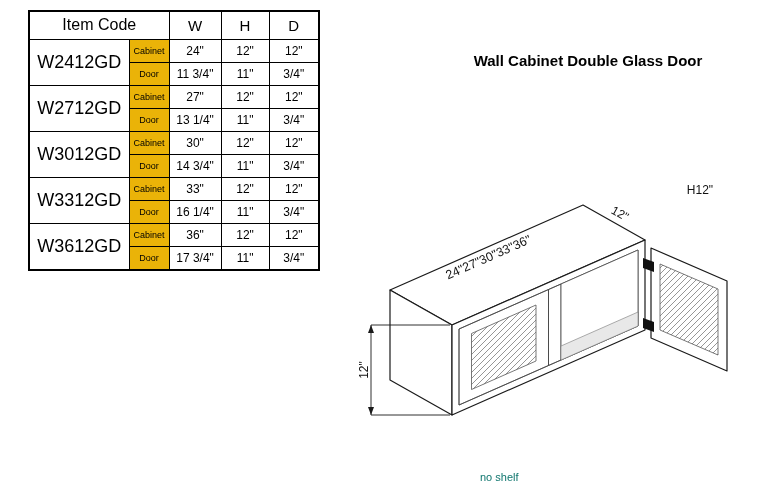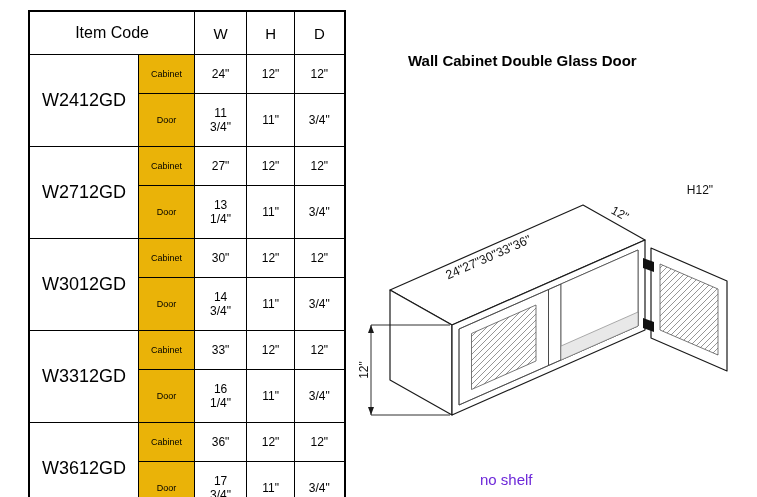--- a/index.html
+++ b/index.html
@@ -1,32 +1,32 @@
 <!DOCTYPE html>
 <html><head>
 <meta charset="utf-8">
 <style>
   * { margin:0; padding:0; box-sizing:border-box; }
   body { font-family:"Liberation Sans", sans-serif; background:#fff; }
   .page { position:relative; width:757px; height:497px; background:#fff; overflow:hidden; }
 
   table.spec { position:absolute; left:28px; top:10px; border-collapse:collapse; border:2px solid #000; }
-  table.spec td, table.spec th { border:1px solid #000; text-align:center; vertical-align:middle; padding:12px; }
+  table.spec td, table.spec th { border:1px solid #000; text-align:center; vertical-align:middle; padding:4px; }
   th.hcode { font-size:16px; font-weight:400; height:28px; }
   th.hdim  { font-size:15px; font-weight:400; }
   td.code  { font-size:18px; width:100px; }
   td.type  { font-size:9px;  width:40px; background:#eab308; }
   td.val   { font-size:12px; }
   tr.data-row { height:22px; }
   col.c-code { width:100px; } col.c-type { width:40px; }
   col.c-w { width:52px; } col.c-h { width:48px; } col.c-d { width:50px; }
 
-  .diagram-title { position:absolute; left:408px; top:52px; width:300px; 
+  .diagram-title { position:absolute; left:438px; top:52px; width:300px; text-align:center;
                    font-size:15px; font-weight:bold; color:#000; }
-  .note { position:absolute; top:471px; font-size:15px; color:#6d28d9; }
+  .note { position:absolute; top:471px; font-size:11px; color:#0f766e; }
   .note-shelf { left:480px; }
   .note-glass { left:565px; }
 
   svg.drawing { position:absolute; left:355px; top:165px; }
   svg.drawing .edge { fill:#ffffff; stroke:#1a1a1a; stroke-width:1.2; stroke-linejoin:round; }
   svg.drawing .thin { fill:none; stroke:#444; stroke-width:0.8; }
   svg.drawing .dim  { stroke:#1a1a1a; stroke-width:0.9; fill:none; }
   svg.drawing text  { font-family:"Liberation Sans", sans-serif; fill:#111; }
 </style>
 </head>

